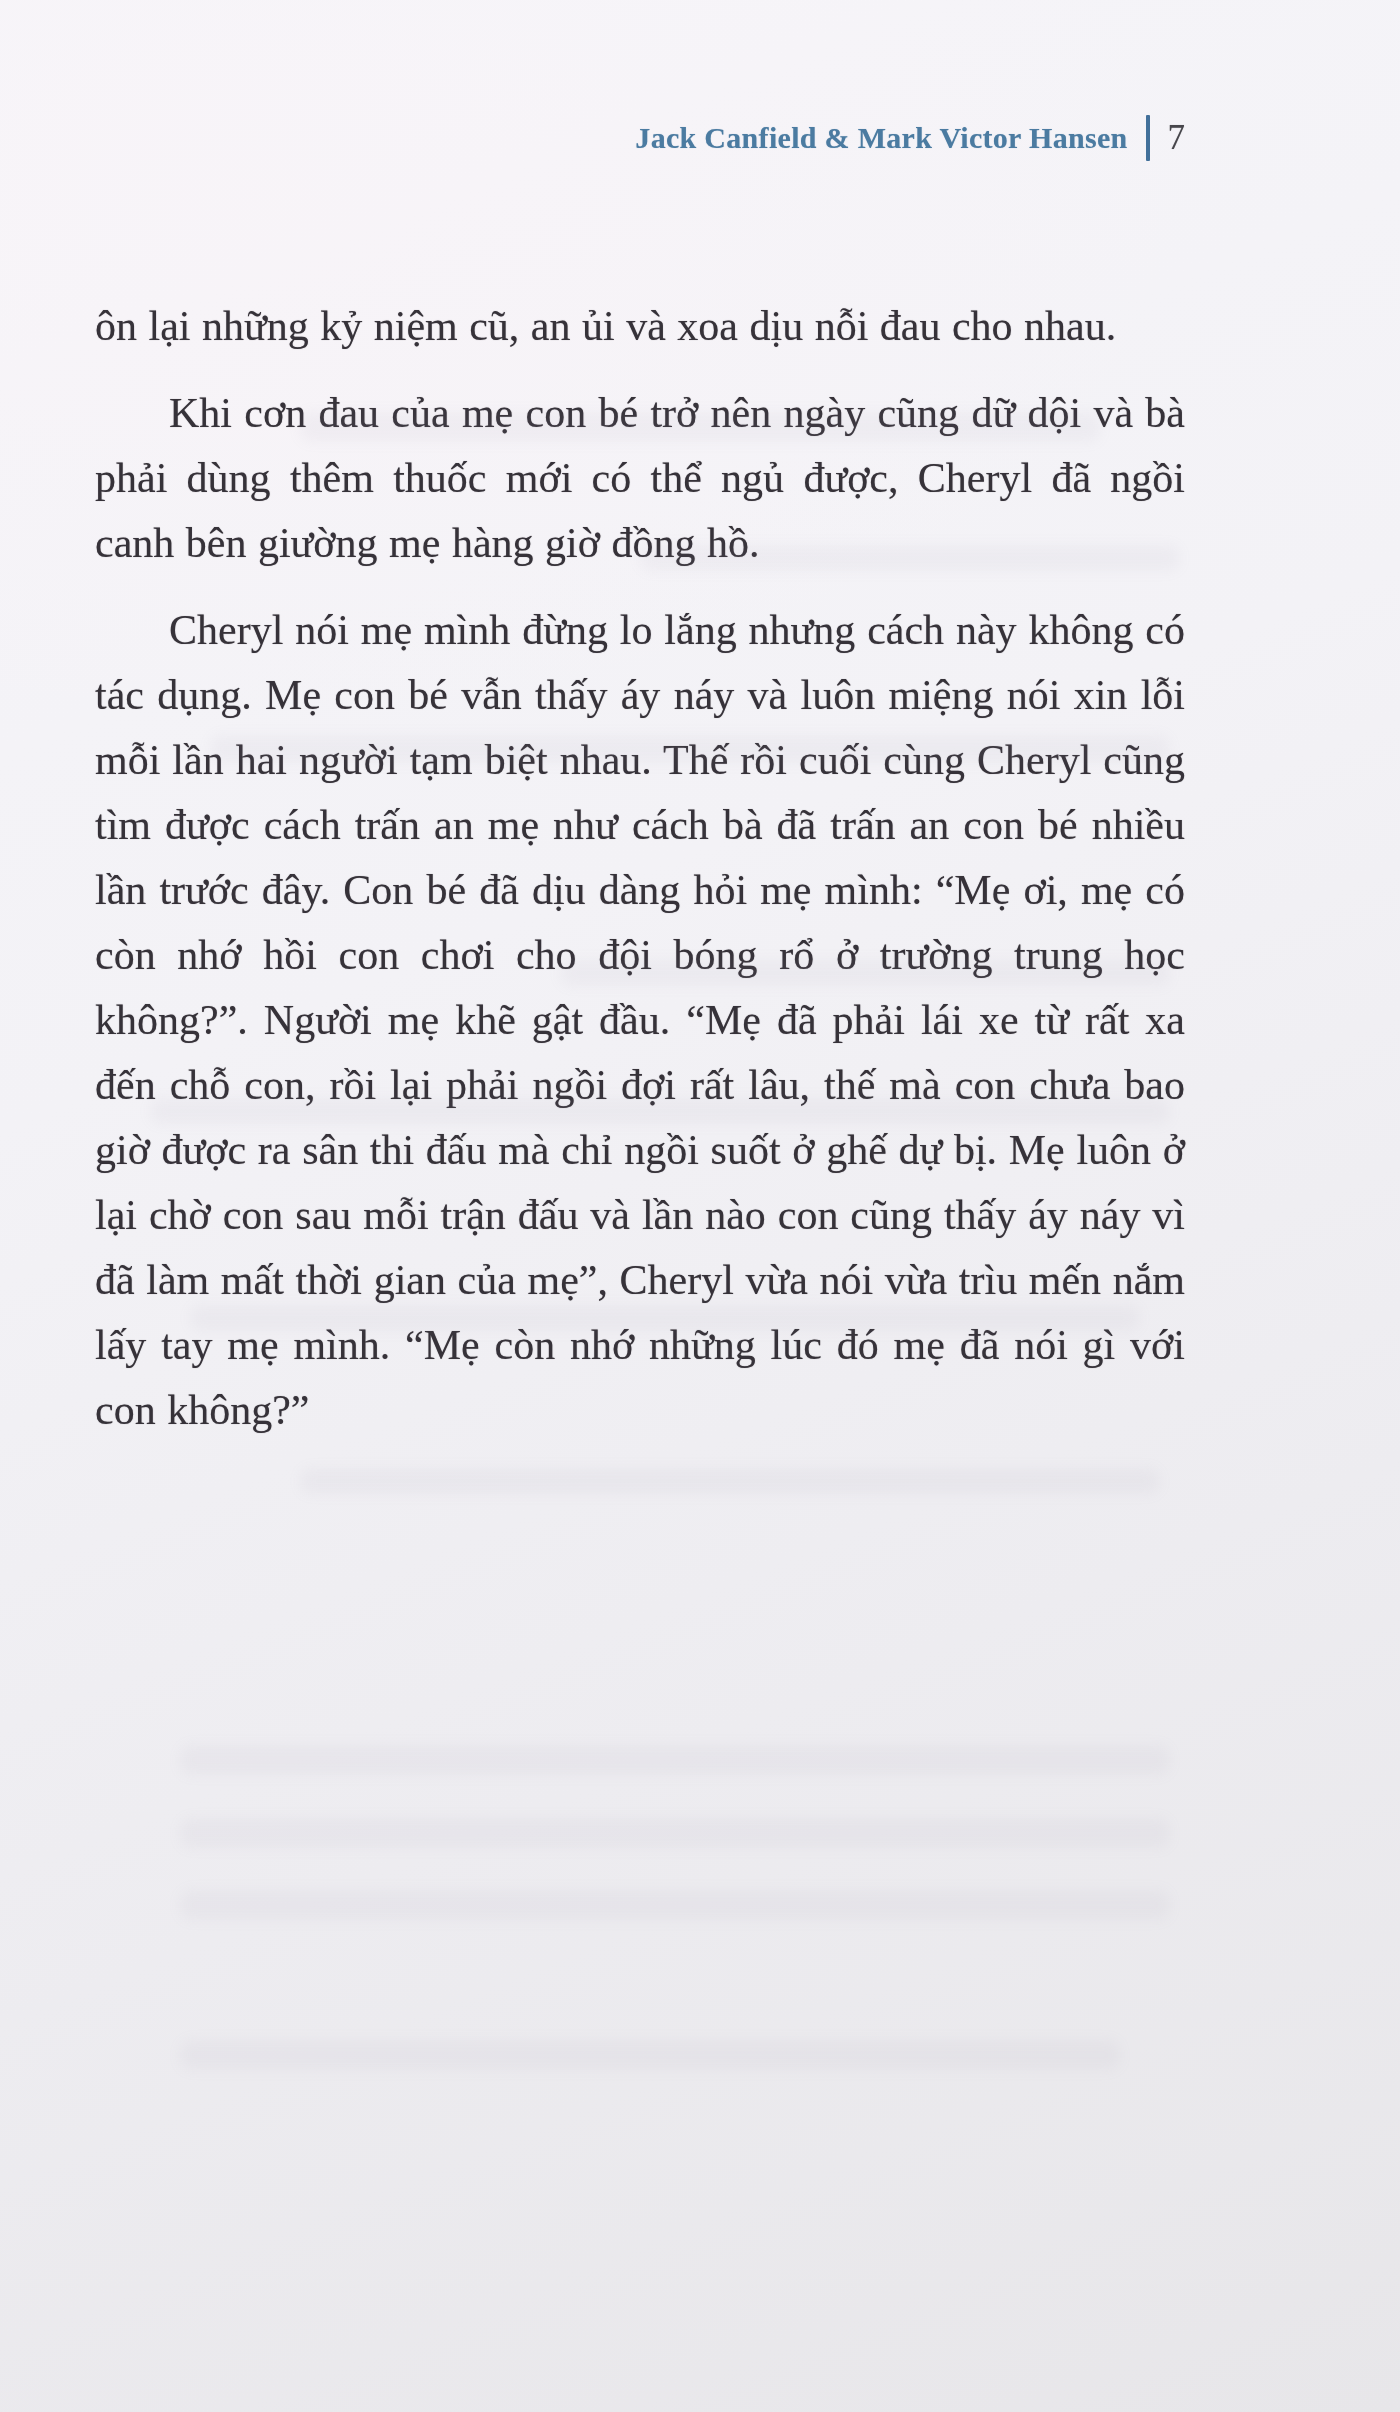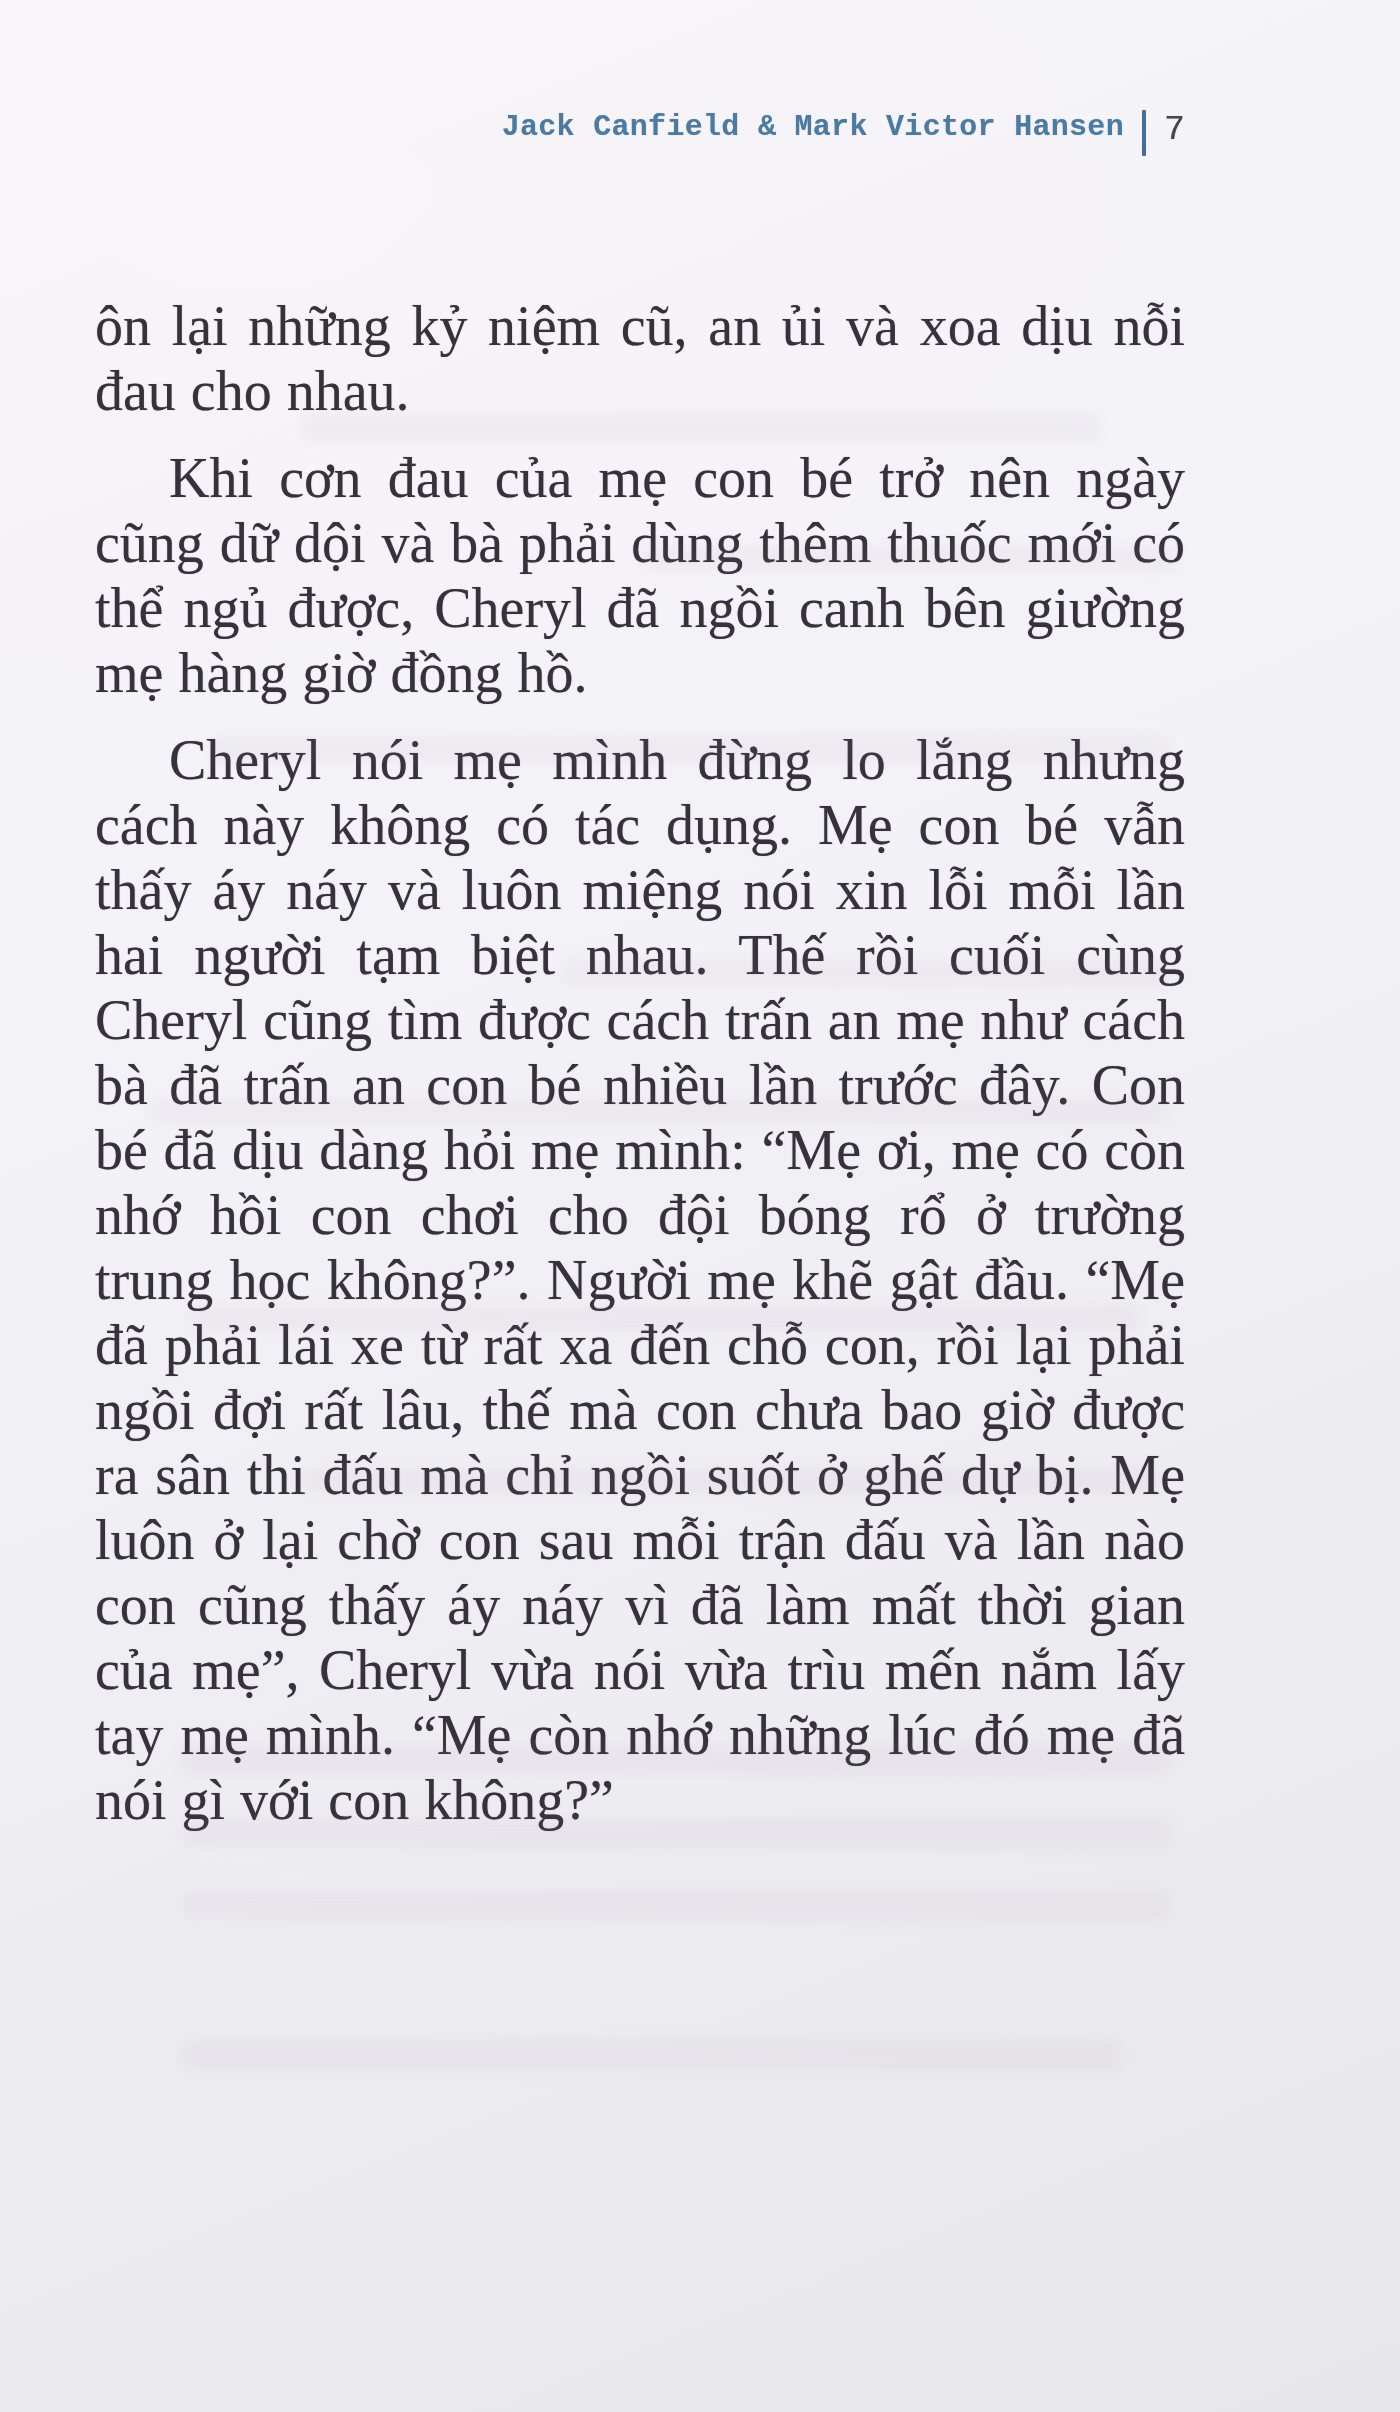--- a/index.html
+++ b/index.html
@@ -18,23 +18,22 @@
     font-family: "Liberation Serif", "DejaVu Serif", serif;
   }
   .page-header {
     position: absolute;
     top: 110px;
     left: 95px;
     width: 1090px;
     height: 56px;
     display: flex;
     justify-content: flex-end;
-    align-items: flex-start;
+    align-items: center;
     gap: 18px;
-    font-family: Liberation Mono, monospace;
   }
   .authors {
     color: #4b7ba1;
     font-weight: bold;
     font-size: 30px;
     letter-spacing: 0.3px;
     text-shadow: 0 0 1px rgba(75,123,161,0.4);
     white-space: nowrap;
   }
   .divider {
@@ -49,21 +48,21 @@
     text-shadow: 0 0 1px rgba(60,60,65,0.35);
   }
   .text-block {
     position: absolute;
     top: 294px;
     left: 95px;
     width: 1090px;
   }
   .para {
     margin: 0 0 22px 0;
-    font-size: 56px;
+    font-size: 42px;
     line-height: 65px;
     color: #363239;
     text-align: justify;
     text-indent: 74px;
     text-shadow: 0 0 1px rgba(55,50,58,0.45);
     word-spacing: 1px;
   }
   .para.no-indent { text-indent: 0; }
 
   

